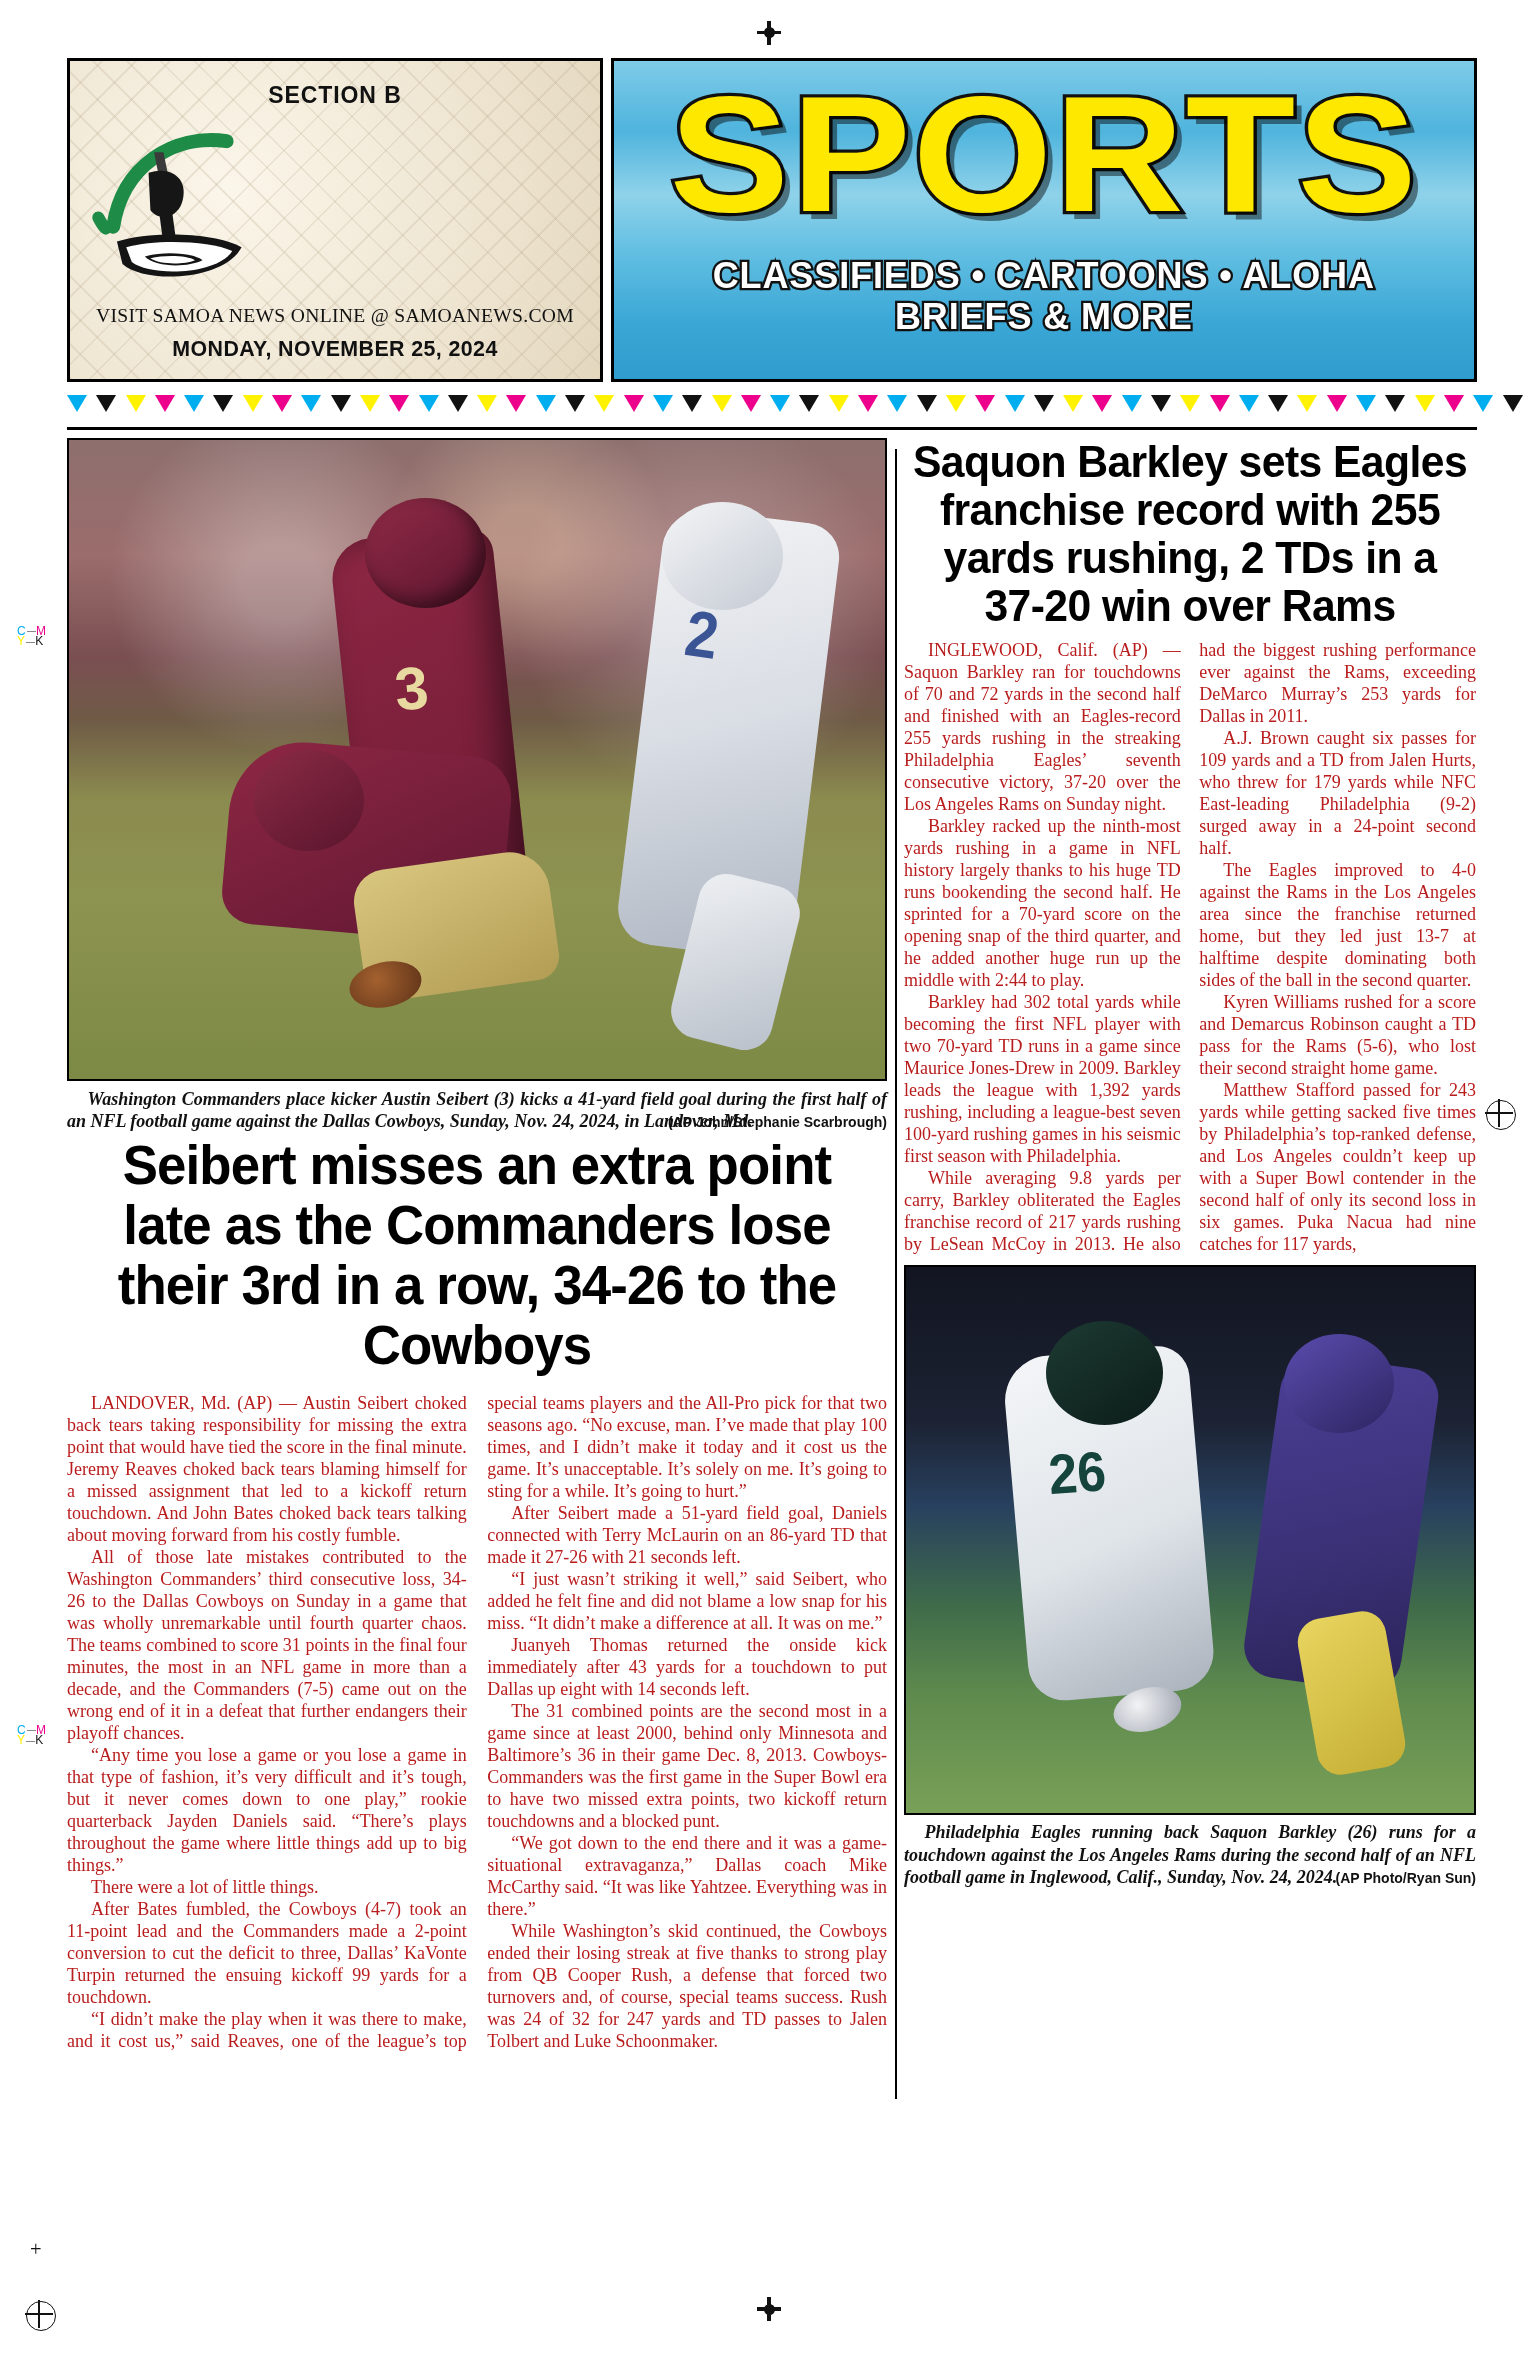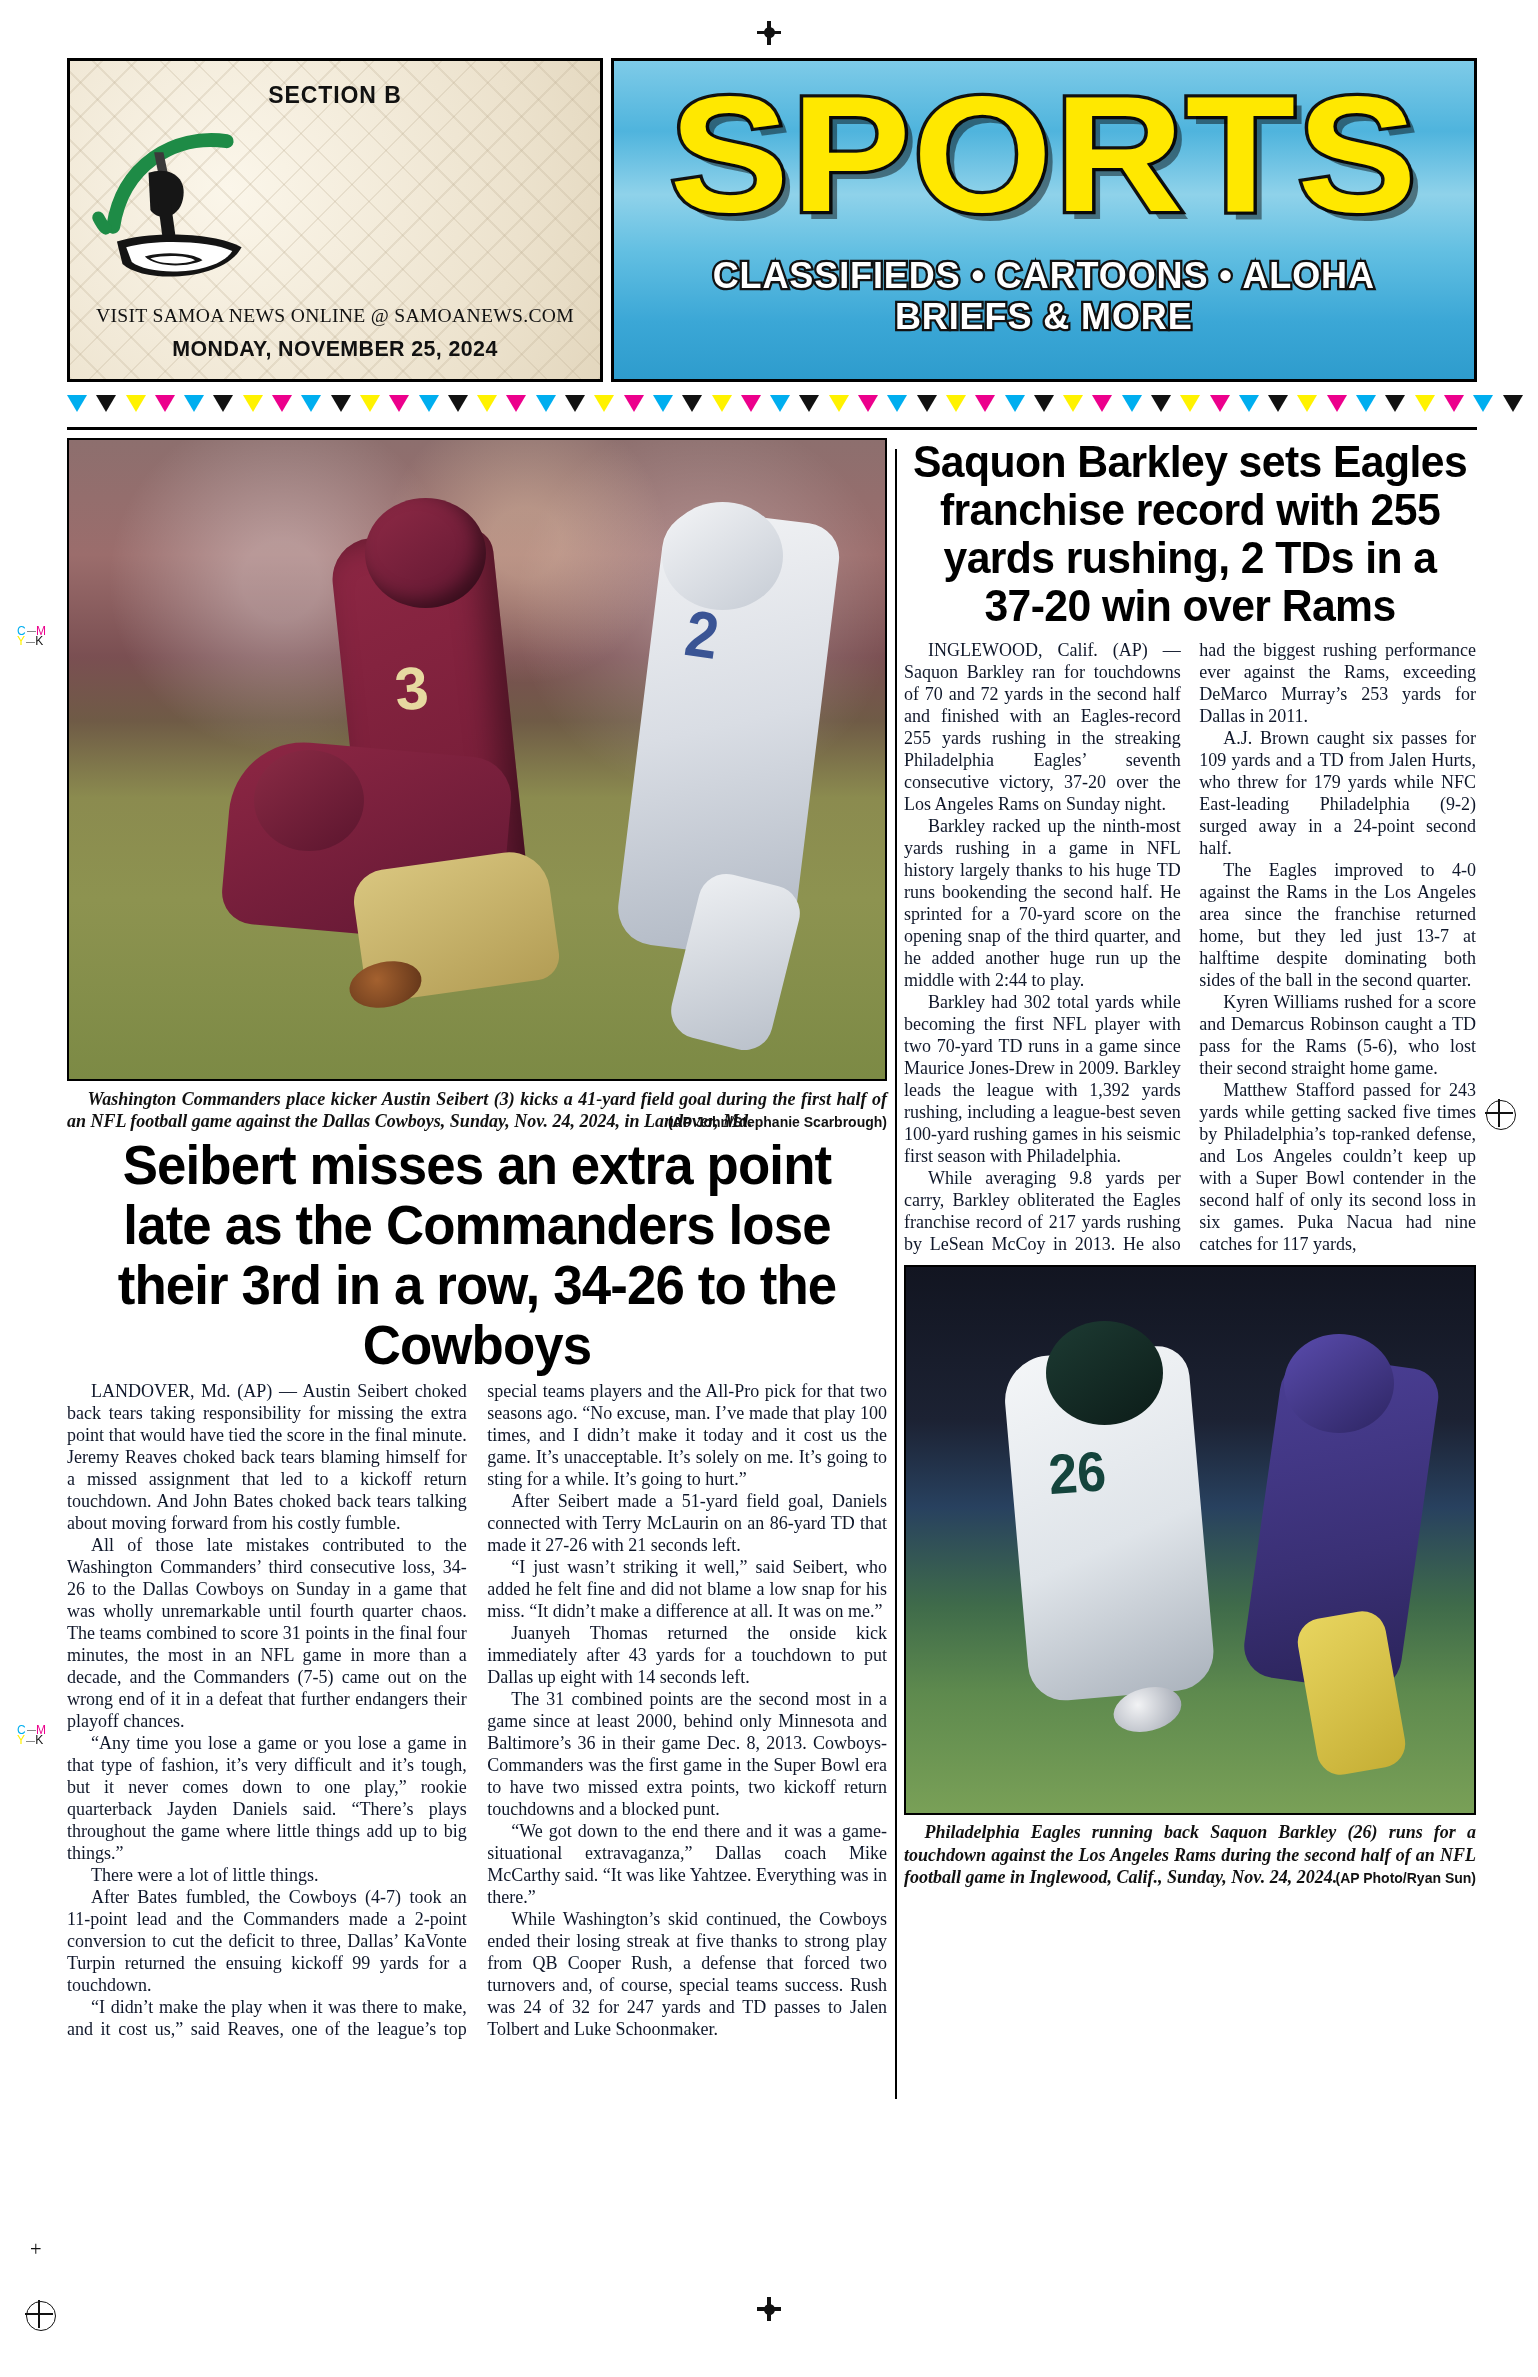--- a/index.html
+++ b/index.html
@@ -134,22 +134,22 @@
     line-height:22.4px;color:#111;text-align:justify;margin-top:6.5px;}
   .caption .first{padding-left:20.5px;}
   .credit{font-family:"Liberation Sans",sans-serif;font-weight:bold;font-size:14px;color:#111;
     text-align:right;margin-top:-18.6px;}
 
   .headline-left{font-family:"Liberation Sans",sans-serif;font-weight:bold;font-size:55px;line-height:60px;
     text-align:center;color:#000;letter-spacing:-0.9px;transform:scaleX(.96);transform-origin:center;margin-top:5.6px;}
   .headline-right{font-family:"Liberation Sans",sans-serif;font-weight:bold;font-size:44px;line-height:48px;
     text-align:center;color:#000;letter-spacing:-0.6px;transform:scaleX(.97);transform-origin:center;}
 
-  .body2{column-count:2;column-gap:20.5px;column-rule:none;margin-top:5px;}
-  p.art{font-family:"Liberation Serif",serif;font-size:18px;line-height:22px;color:#0f172a;
+  .body2{column-count:2;column-gap:20.5px;column-rule:none;margin-top:17px;}
+  p.art{font-family:"Liberation Serif",serif;font-size:18px;line-height:22px;color:#b91c1c;
      text-align:justify;margin:0;text-indent:24px;hyphens:auto;-webkit-hyphens:auto;}
   .rf-cols{column-count:2;column-gap:18.6px;}
 </style>
 </head>
 <body>
 
 <div class="page">
 
   <div class="reg-dot" style="left:757px;top:20.5px;">
       <i></i>

